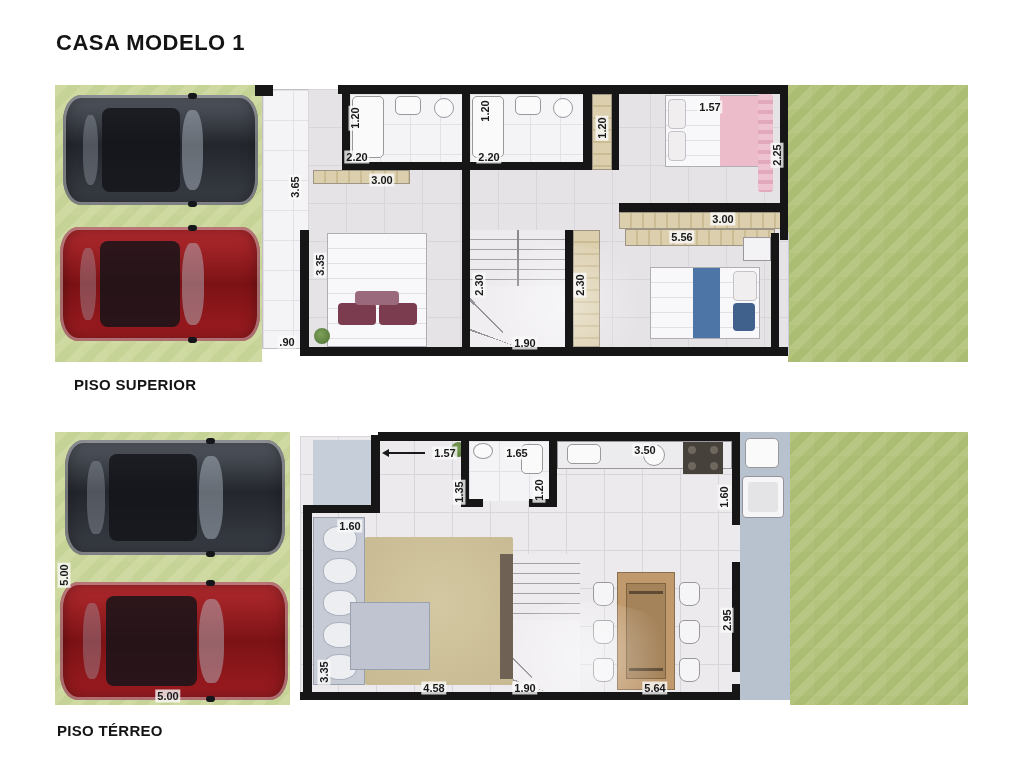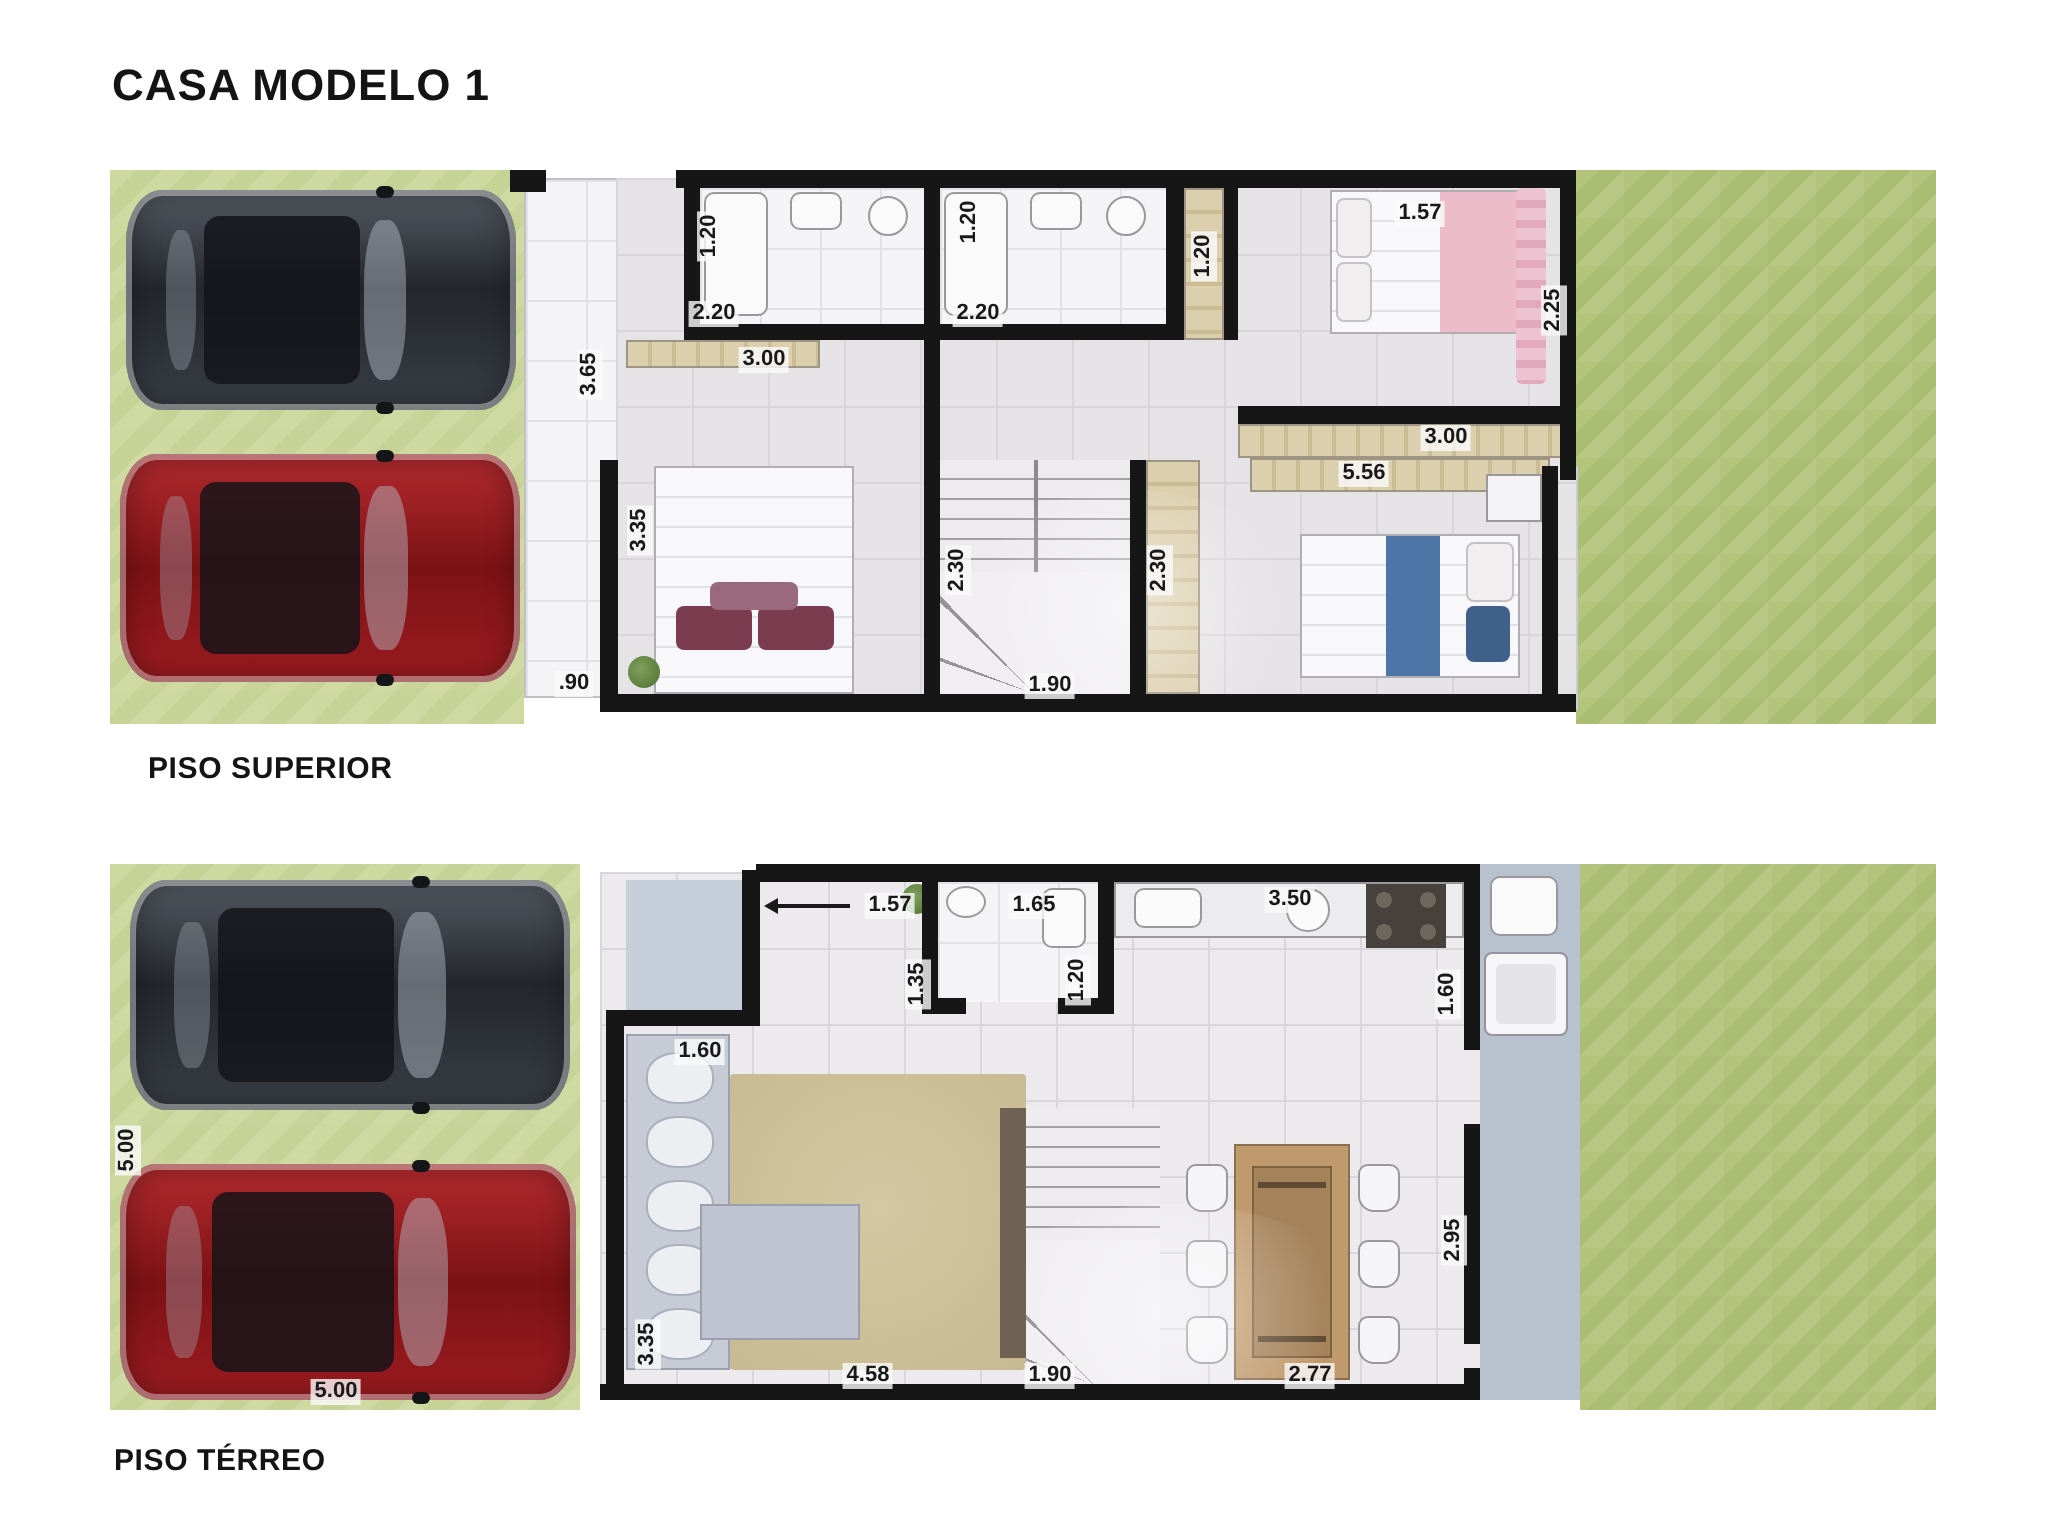--- a/index.html
+++ b/index.html
@@ -270,20 +270,20 @@
     <div class="dim" style="left:462px;top:21px">1.65</div>
     <div class="dim" style="left:590px;top:18px">3.50</div>
     <div class="dim v" style="left:404px;top:60px">1.35</div>
     <div class="dim v" style="left:484px;top:58px">1.20</div>
     <div class="dim" style="left:295px;top:94px">1.60</div>
     <div class="dim v" style="left:669px;top:65px">1.60</div>
     <div class="dim v" style="left:9px;top:143px">5.00</div>
     <div class="dim v" style="left:269px;top:240px">3.35</div>
     <div class="dim" style="left:379px;top:256px">4.58</div>
     <div class="dim" style="left:470px;top:256px">1.90</div>
-    <div class="dim" style="left:600px;top:256px">2.77</div>
+    <div class="dim" style="left:600px;top:256px">5.64</div>
     <div class="dim v" style="left:672px;top:188px">2.95</div>
     <div class="dim" style="left:113px;top:264px">5.00</div>
   </div>
 
   <div class="caption" style="left:57px;top:722px">PISO TÉRREO</div>
 
 </div>
 
 </body></html>

